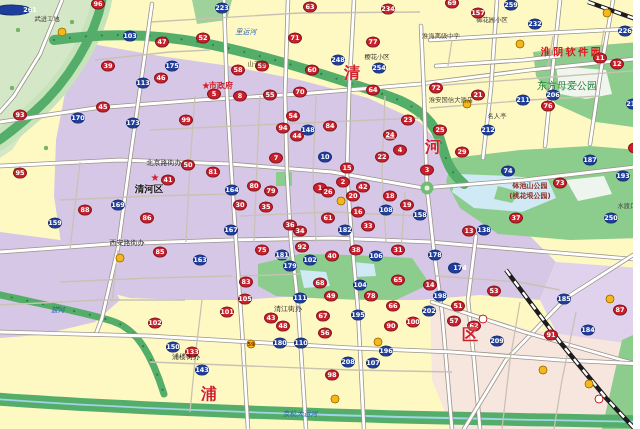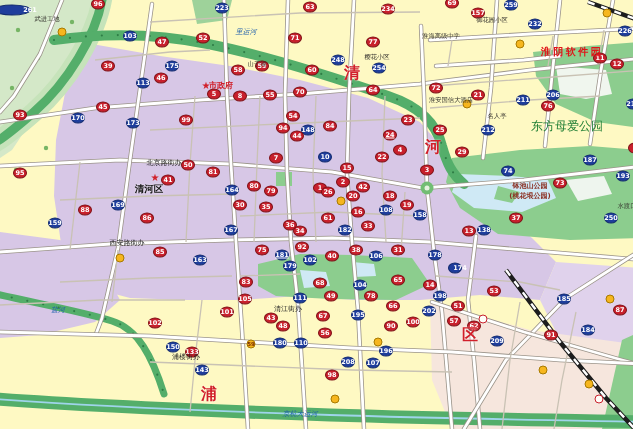--- a/index.html
+++ b/index.html
@@ -13,21 +13,21 @@
   .mk.b{background:#1e3d9c;border:1px solid #122a6e;color:#fff;width:14px;height:11px;font-size:6.5px;font-weight:bold;}
   .mk.y{background:#f6b61e;border:1px solid #a87a00;color:#7a2b00;width:9px;height:9px;font-size:5.5px;font-weight:bold;}
   .mk.w{background:#fffdf8;border:1.6px solid #c8202c;width:9px;height:9px;}
   .lb{position:absolute;transform:translate(-50%,-50%);white-space:nowrap;line-height:1;}
   .dist{color:#d1202a;font-weight:bold;font-size:16px;text-shadow:0 0 2px rgba(255,255,255,.85);}
   .distb{color:#101010;font-weight:bold;font-size:9.5px;text-shadow:0 0 2px rgba(255,255,255,.8);}
   .off{color:#1d1d1d;font-size:7px;}
   .poi{color:#33312c;font-size:6.3px;}
   .rpoi{color:#d1202a;font-size:8px;font-weight:bold;}
   .rbig{color:#e01418;font-size:10px;font-weight:bold;letter-spacing:2.5px;}
-  .gpoi{color:#1e7d33;font-size:12px;margin-top:40px;}
+  .gpoi{color:#1e7d33;font-size:10px;}
   .plb{color:#8c2f22;font-size:7px;font-weight:bold;}
   .riv{color:#1b5cab;font-size:7px;font-style:italic;}
   .star{color:#d1202a;font-size:10px;}
 </style>
 </head>
 <body>
 
 <div id="stage">
   <svg id="map-svg" width="640" height="429" viewBox="0 0 640 429">
       <polygon points="0,0 98,0 78,52 40,108 12,150 0,158" fill="#d4e8c8"></polygon>

